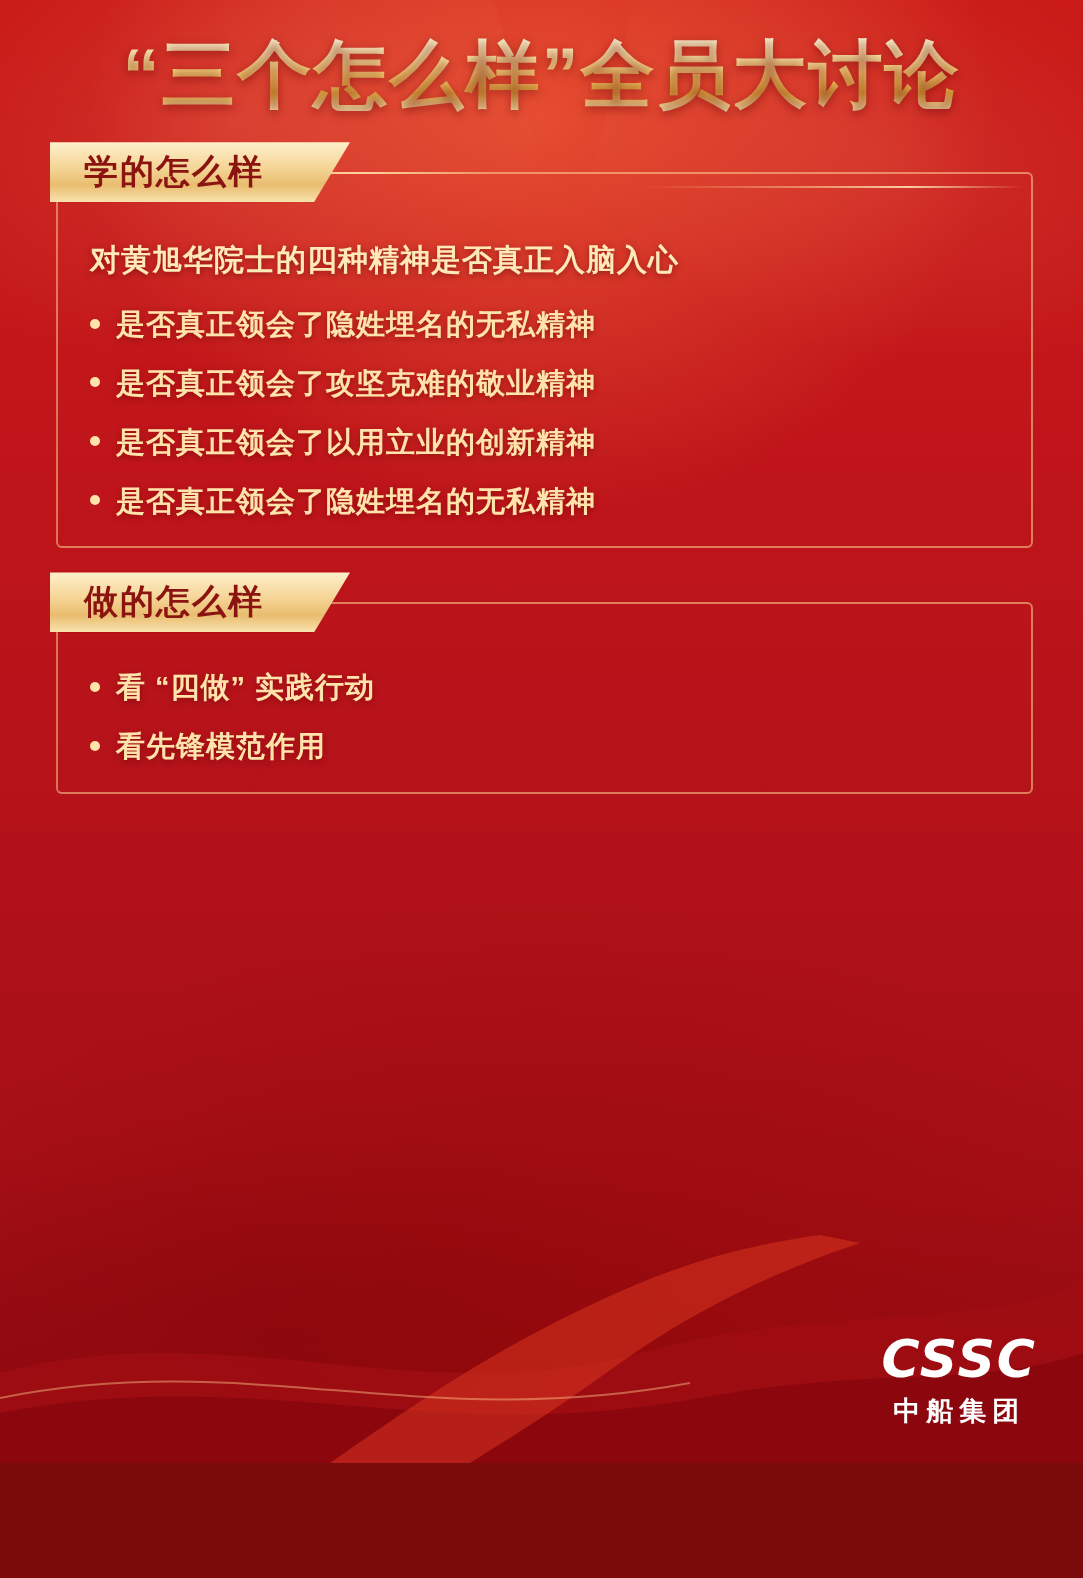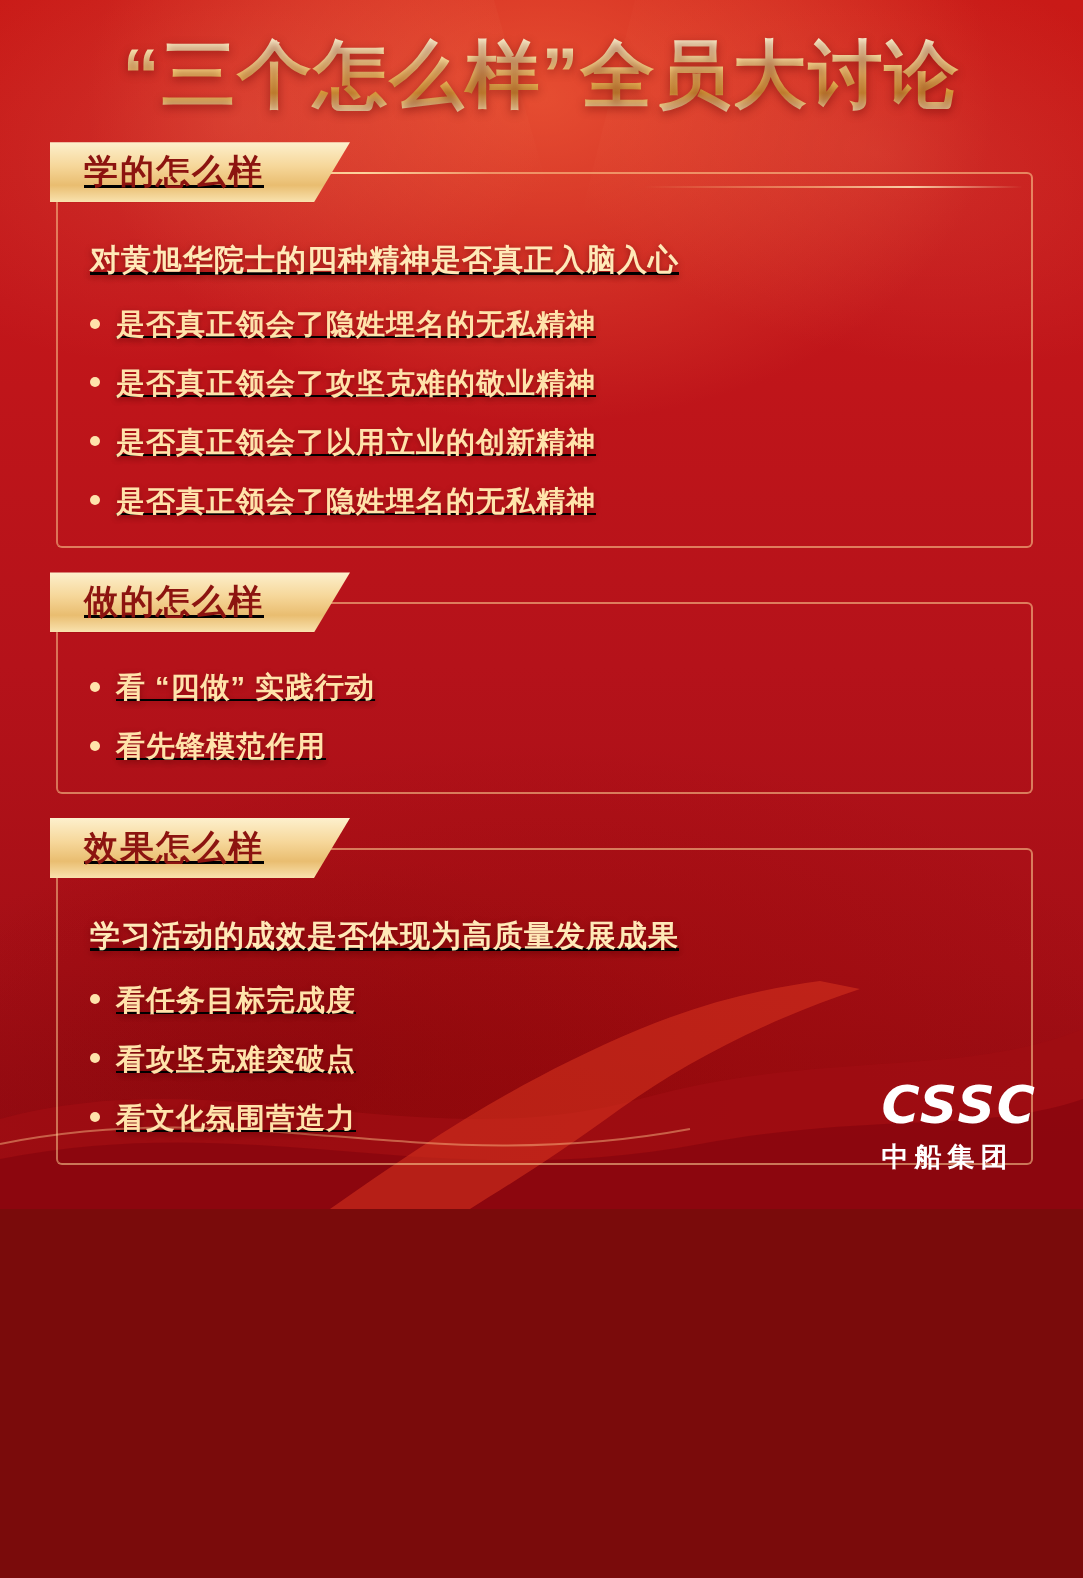--- a/index.html
+++ b/index.html
@@ -6,27 +6,26 @@
     margin: 0;
     padding: 0;
     background: #7a0b0b;
   }
   body {
     font-family: "Liberation Sans", "DejaVu Sans", sans-serif;
   }
   .poster {
     position: relative;
     width: 1083px;
-    height: 1209px;
+    height: 1463px;
     overflow: hidden;
     background:
       radial-gradient(ellipse 70% 45% at 50% 8%, rgba(255,120,70,0.55) 0%, rgba(214,28,28,0.0) 60%),
       radial-gradient(ellipse 120% 70% at 50% 100%, rgba(150,8,8,0.85) 0%, rgba(190,18,18,0.0) 55%),
       linear-gradient(180deg, #c91a17 0%, #c2161a 25%, #b5121a 55%, #a50f16 80%, #8d0a12 100%);
-    text-decoration: underline;
   }
   
   .swirl {
     position: absolute;
     pointer-events: none;
     opacity: 0.55;
   }
   .swirl.s1 {
     top: -120px; left: -180px; width: 700px; height: 520px;
     background: radial-gradient(ellipse at 60% 50%, rgba(255,160,120,0.35) 0%, rgba(255,120,80,0.0) 62%);
@@ -160,21 +159,21 @@
     vertical-align: middle;
     margin-right: 16px;
     margin-bottom: 6px;
   }
 
   
   .logo {
     position: absolute;
     right: 46px;
     bottom: 34px;
-    text-align: left;
+    text-align: center;
     z-index: 8;
     margin-top: 48px;
   }
   .logo-mark {
     font-family: "DejaVu Sans", sans-serif;
     font-size: 52px;
     font-weight: 700;
     font-style: italic;
     letter-spacing: 2px;
     color: #ffffff;
@@ -239,36 +238,20 @@
         </div>
       </div>
       <div class="body">
         <ul class="bullets">
           <li><span class="dot"></span><span>看 “四做” 实践行动</span></li>
           <li><span class="dot"></span><span>看先锋模范作用</span></li>
         </ul>
       </div>
     </div>
 
-    <div class="section">
-      <div class="frame"></div>
-      <div class="sec-head">
-        <div class="tag">
-          <span class="tag-label">效果怎么样</span>
-        </div>
-      </div>
-      <div class="body">
-        <div class="lead">学习活动的成效是否体现为高质量发展成果</div>
-        <ul class="bullets">
-          <li><span class="dot"></span><span>看任务目标完成度</span></li>
-          <li><span class="dot"></span><span>看攻坚克难突破点</span></li>
-          <li><span class="dot"></span><span>看文化氛围营造力</span></li>
-        </ul>
-      </div>
-    </div>
 
   </div>
 
   <div class="logo">
     <div class="logo-mark">CSSC</div>
     <div class="logo-sub">中船集团</div>
   </div>
 
 </div>
 

